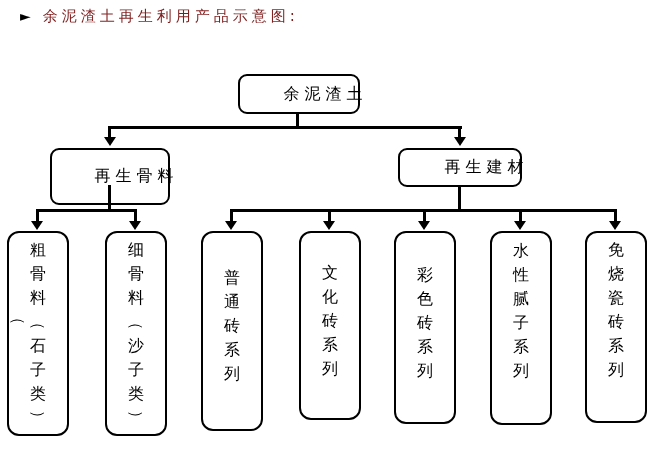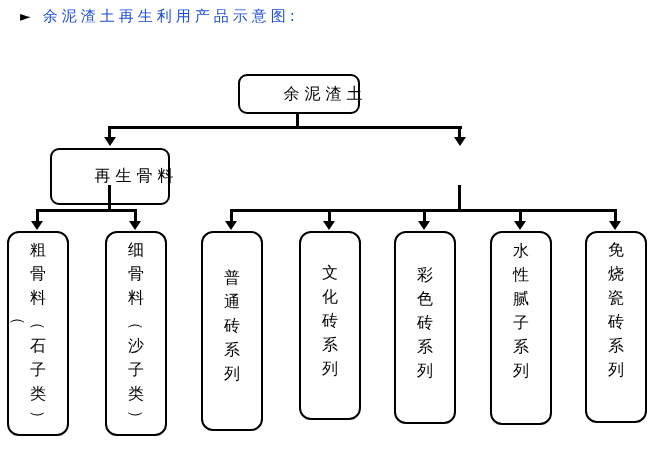--- a/index.html
+++ b/index.html
@@ -3,21 +3,21 @@
 <meta charset="utf-8">
 <style>
   html,body{margin:0;padding:0;background:#ffffff;}
   .page{
     position:relative;width:653px;height:452px;background:#ffffff;overflow:hidden;
     font-family:"DejaVu Sans","Liberation Sans",sans-serif;color:#000;
   }
   
   .title-row{position:absolute;left:20px;top:6px;display:flex;align-items:center;}
   .bullet{font-size:14px;line-height:20px;color:#000;}
-  .title-text{font-size:15px;line-height:20px;letter-spacing:4px;margin-left:12px;color:#1d4ed8;}
+  .title-text{font-size:15px;line-height:20px;letter-spacing:4px;margin-left:12px;color:#7f1d1d;}
   
   .node{
     position:absolute;border:2.5px solid #000;border-radius:9px;background:#fff;
     display:flex;align-items:center;justify-content:center;
     font-size:16px;letter-spacing:5px;box-sizing:border-box;padding-left:48px;
   }
   .node .lbl{padding-left:5px;white-space:nowrap;}
   .node-root{left:238px;top:74px;width:122px;height:40px;}
   .node-l2a{left:50px;top:148px;width:120px;height:57px;}
   .node-l2b{left:398px;top:148px;width:124px;height:39px;}
@@ -95,20 +95,23 @@
   <div class="line v ln-root-stem"></div>
   <div class="line h ln-root-h"></div>
   <div class="line v ln-l2a-drop"></div>
   <div class="line v ln-l2b-drop"></div>
   <div class="arrow ar-l2a"></div>
   <div class="arrow ar-l2b"></div>
 
   <div class="node node-l2a">
     <span class="lbl">再生骨料</span>
   </div>
+  <div class="node node-l2b">
+    <span class="lbl">再生建材</span>
+  </div>
 
   <div class="line v ln-bl-stem"></div>
   <div class="line h ln-bl-h"></div>
   <div class="line v ln-bl-d1"></div>
   <div class="line v ln-bl-d2"></div>
   <div class="arrow ar-lf1"></div>
   <div class="arrow ar-lf2"></div>
 
   <div class="line v ln-br-stem"></div>
   <div class="line h ln-br-h"></div>

